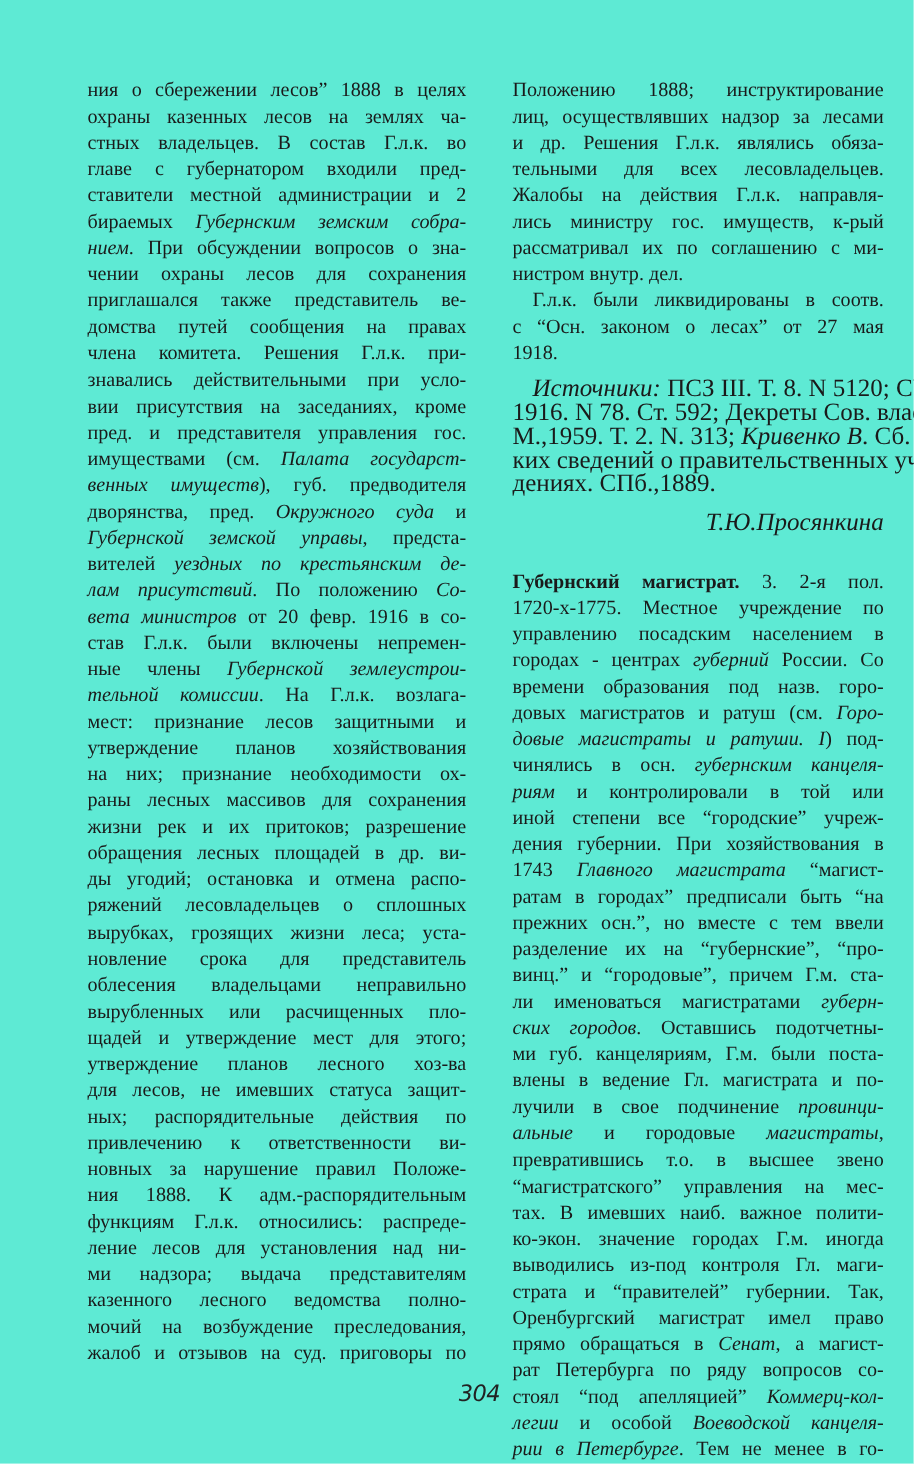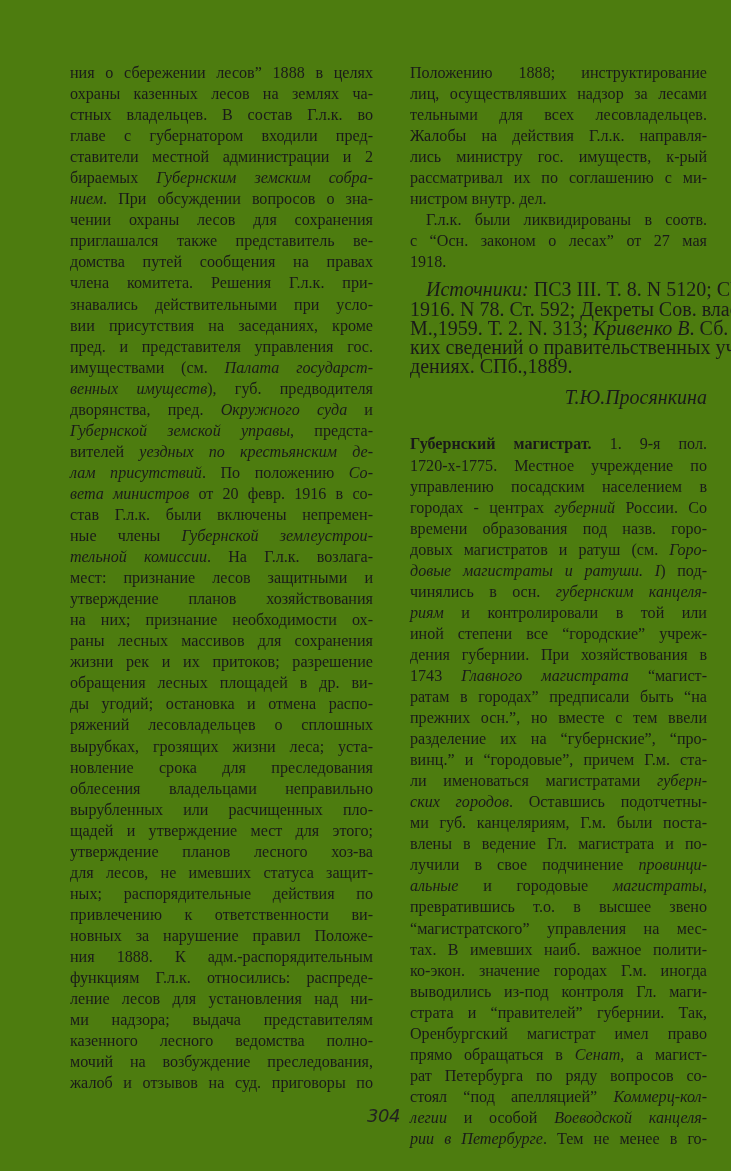--- a/index.html
+++ b/index.html
@@ -12,21 +12,21 @@
     height: 1171px;
     position: relative;
     overflow: hidden;
     font-family: "Liberation Serif", "DejaVu Serif", serif;
     color: #1a1a1a;
   }
   .page {
     position: absolute;
     left: 0; top: 0;
     width: 731px; height: 1171px;
-    background: #4d7c0f;
+    background: #5eead4;
   }
   .col {
     position: absolute;
     top: 62px;
     font-size: 16.1px;
     line-height: 21.05px;
     text-align: justify;
   }
   .col-left { left: 70px; width: 303px; }
   .col-right { left: 410px; width: 297px; }
@@ -95,21 +95,21 @@
       <div class="line"><i>тельной комиссии</i><span>. На Г.л.к. возлага-</span></div>
       <div class="line"><span>мест: признание лесов защитными и</span></div>
       <div class="line"><span>утверждение планов хозяйствования</span></div>
       <div class="line"><span>на них; признание необходимости ох-</span></div>
       <div class="line"><span>раны лесных массивов для сохранения</span></div>
       <div class="line"><span>жизни рек и их притоков; разрешение</span></div>
       <div class="line"><span>обращения лесных площадей в др. ви-</span></div>
       <div class="line"><span>ды угодий; остановка и отмена распо-</span></div>
       <div class="line"><span>ряжений лесовладельцев о сплошных</span></div>
       <div class="line"><span>вырубках, грозящих жизни леса; уста-</span></div>
-      <div class="line"><span>новление срока для преследования</span></div>
+      <div class="line"><span>новление срока для представитель</span></div>
       <div class="line"><span>облесения владельцами неправильно</span></div>
       <div class="line"><span>вырубленных или расчищенных пло-</span></div>
       <div class="line"><span>щадей и утверждение мест для этого;</span></div>
       <div class="line"><span>утверждение планов лесного хоз-ва</span></div>
       <div class="line"><span>для лесов, не имевших статуса защит-</span></div>
       <div class="line"><span>ных; распорядительные действия по</span></div>
       <div class="line"><span>привлечению к ответственности ви-</span></div>
       <div class="line"><span>новных за нарушение правил Положе-</span></div>
       <div class="line"><span>ния 1888. К адм.-распорядительным</span></div>
       <div class="line"><span>функциям Г.л.к. относились: распреде-</span></div>
@@ -117,20 +117,21 @@
       <div class="line"><span>ми надзора; выдача представителям</span></div>
       <div class="line"><span>казенного лесного ведомства полно-</span></div>
       <div class="line"><span>мочий на возбуждение преследования,</span></div>
       <div class="line"><span>жалоб и отзывов на суд. приговоры по</span></div>
     </div>
 
   <div class="col col-right">
     <div id="right-continuation">
         <div class="line"><span>Положению 1888; инструктирование</span></div>
         <div class="line"><span>лиц, осуществлявших надзор за лесами</span></div>
+        <div class="line"><span>и др. Решения Г.л.к. являлись обяза-</span></div>
         <div class="line"><span>тельными для всех лесовладельцев.</span></div>
         <div class="line"><span>Жалобы на действия Г.л.к. направля-</span></div>
         <div class="line"><span>лись министру гос. имуществ, к-рый</span></div>
         <div class="line"><span>рассматривал их по соглашению с ми-</span></div>
         <div class="line last"><span>нистром внутр. дел.</span></div>
         <div class="line indent"><span>Г.л.к. были ликвидированы в соотв.</span></div>
         <div class="line"><span>с “Осн. законом о лесах” от 27 мая</span></div>
         <div class="line last"><span>1918.</span></div>
       </div>
     <div class="gap-s"></div>
@@ -140,21 +141,21 @@
         <div class="line"><span>М.,1959. Т. 2. N. 313; </span><i>Кривенко В</i><span>. Сб. крат-</span></div>
         <div class="line"><span>ких сведений о правительственных учреж-</span></div>
         <div class="line last"><span>дениях. СПб.,1889.</span></div>
       </div>
     <div class="gap-m"></div>
     <div class="line right small">
       <i>Т.Ю.Просянкина</i>
     </div>
     <div class="gap-l"></div>
     <div id="right-new-entry">
-        <div class="line"><b>Губернский магистрат.</b><span> 1. 9-я пол.</span></div>
+        <div class="line"><b>Губернский магистрат.</b><span> 3. 2-я пол.</span></div>
         <div class="line"><span>1720-х-1775. Местное учреждение по</span></div>
         <div class="line"><span>управлению посадским населением в</span></div>
         <div class="line"><span>городах - центрах </span><i>губерний</i><span> России. Со</span></div>
         <div class="line"><span>времени образования под назв. горо-</span></div>
         <div class="line"><span>довых магистратов и ратуш (см. </span><i>Горо-</i></div>
         <div class="line"><i>довые магистраты и ратуши. I</i><span>) под-</span></div>
         <div class="line"><span>чинялись в осн. </span><i>губернским канцеля-</i></div>
         <div class="line"><i>риям</i><span> и контролировали в той или</span></div>
         <div class="line"><span>иной степени все “городские” учреж-</span></div>
         <div class="line"><span>дения губернии. При хозяйствования в</span></div>

